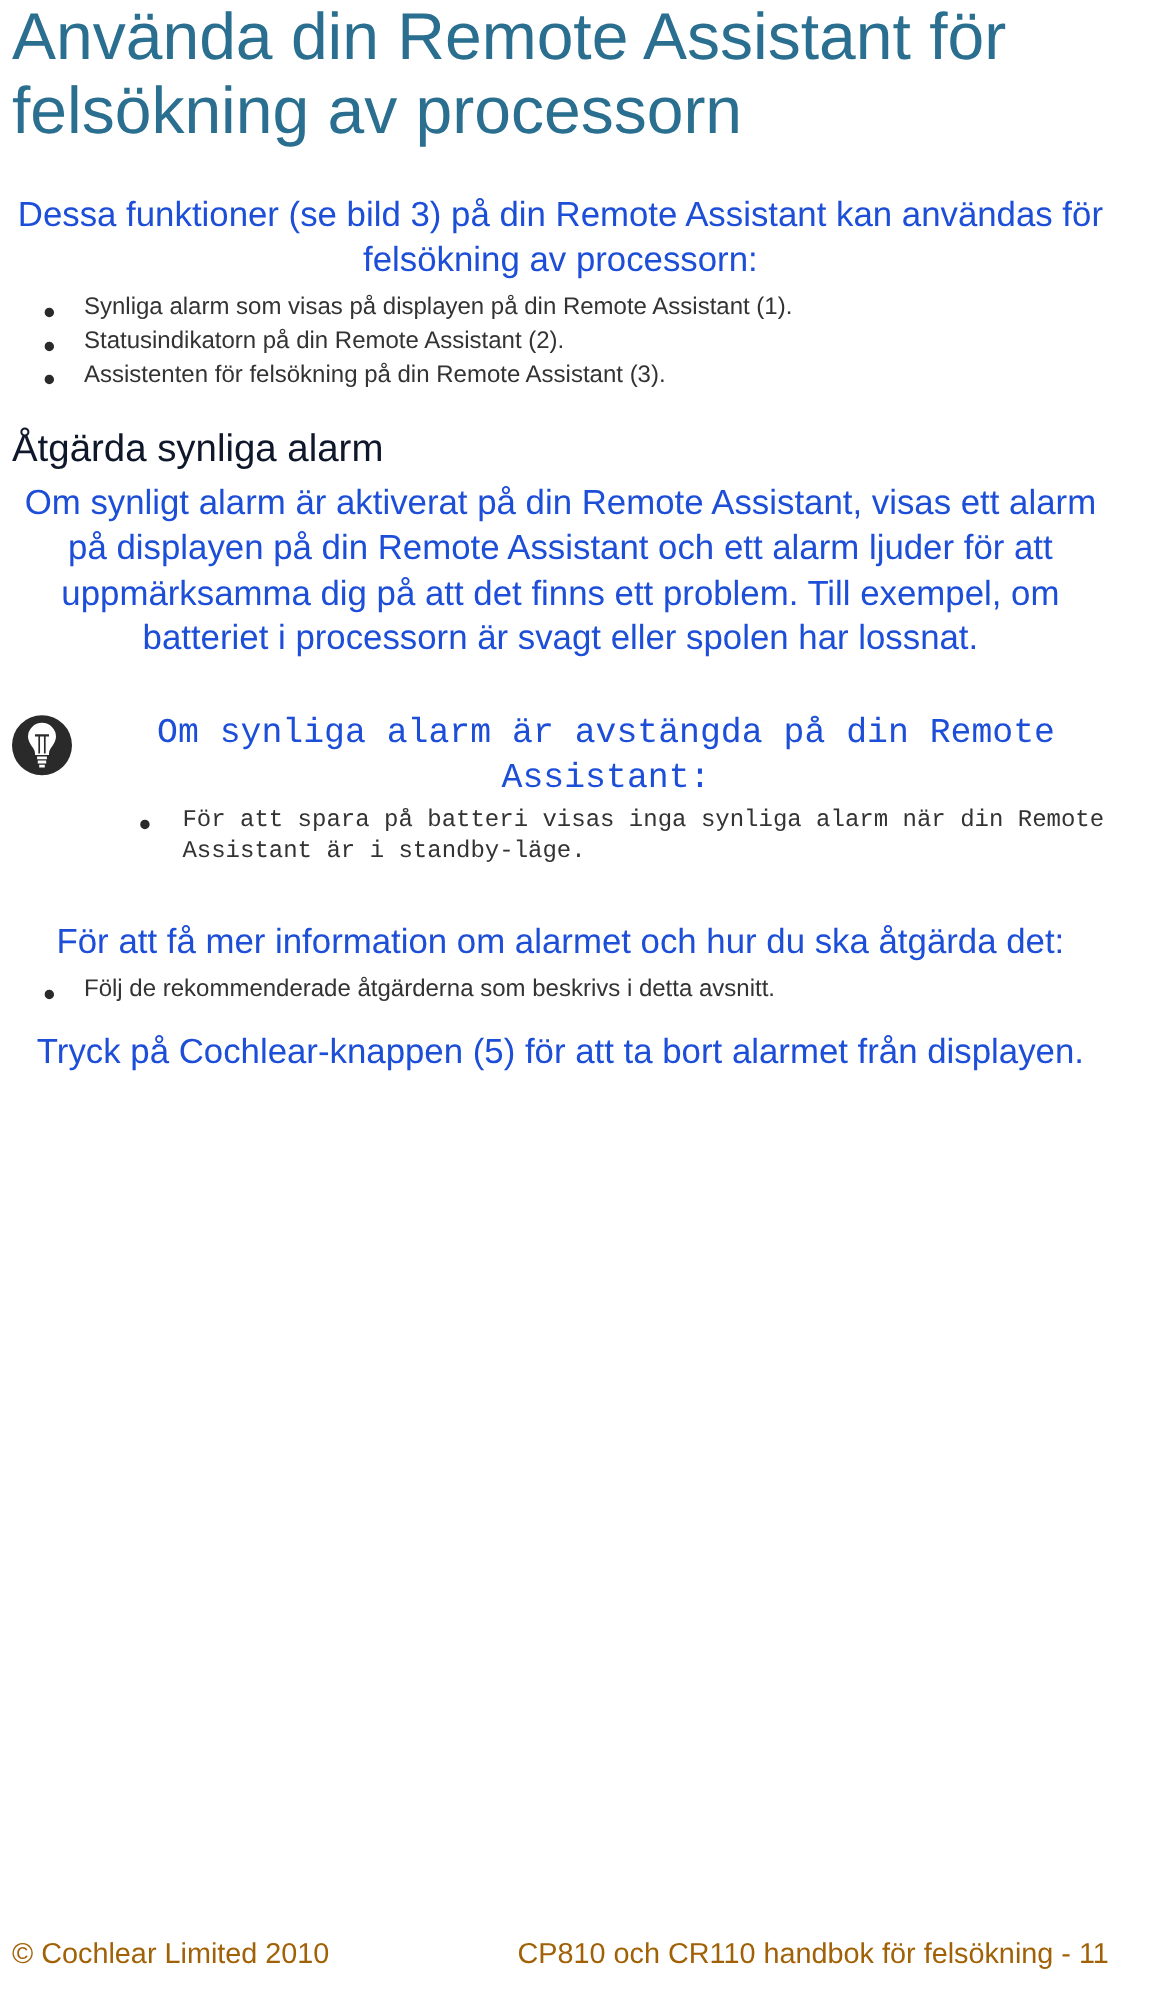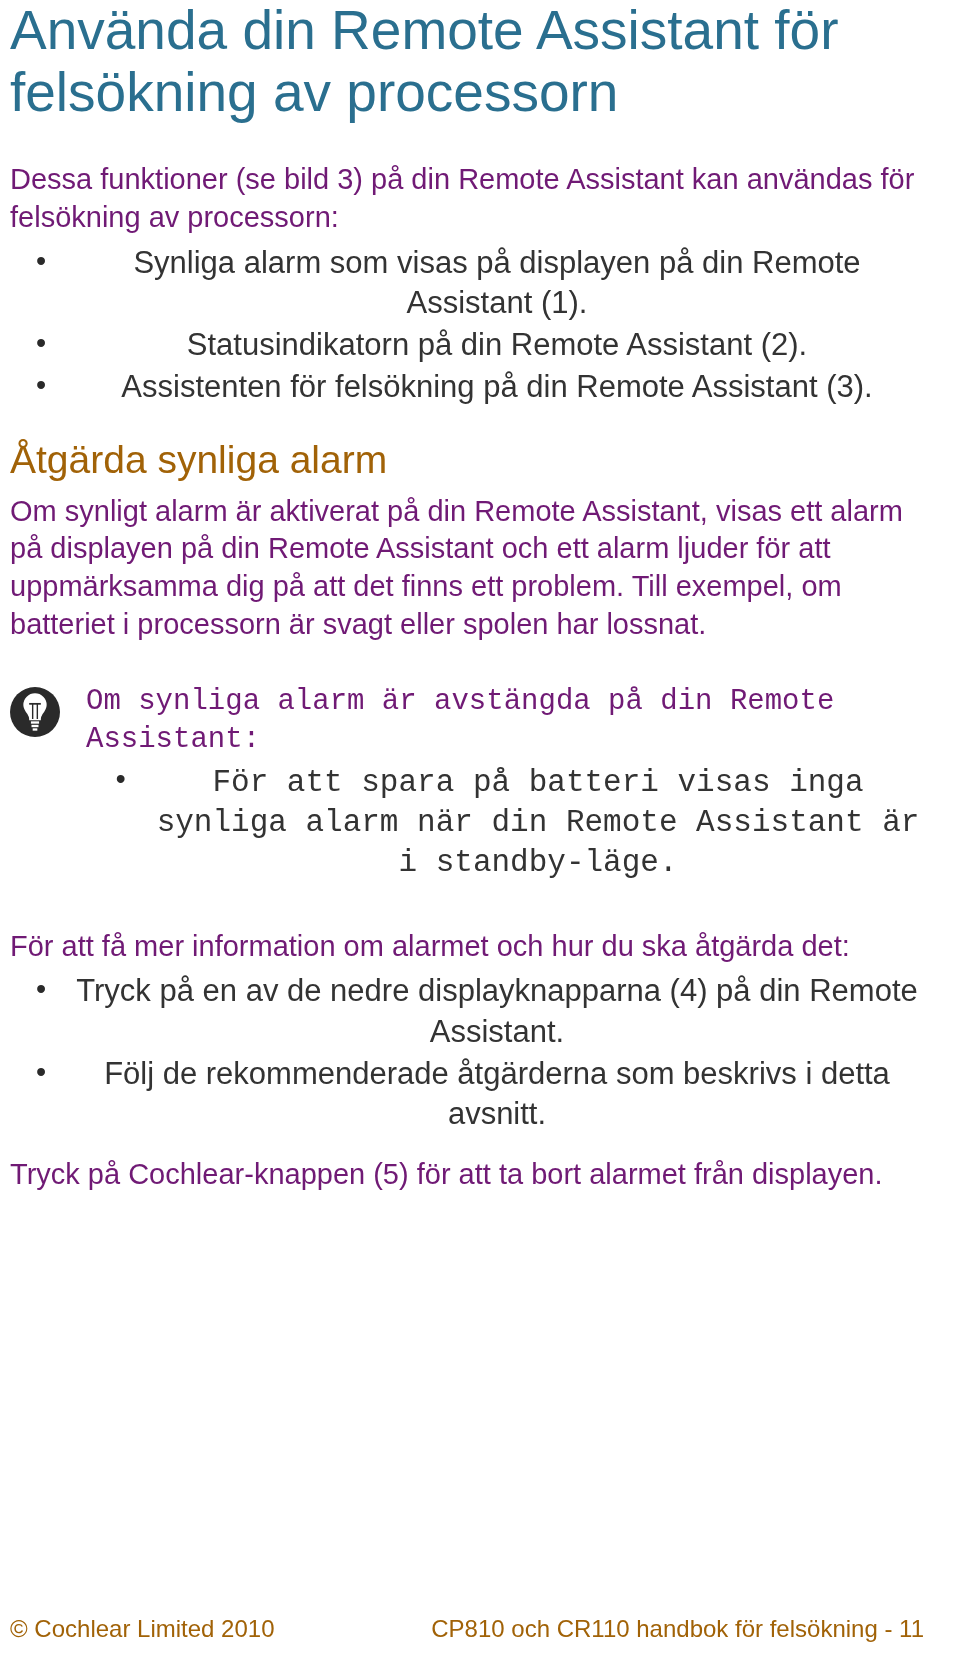--- a/index.html
+++ b/index.html
@@ -20,44 +20,44 @@
   }
   h1.title {
     color: #2a6f8f;
     font-weight: 300;
     font-size: 55px;
     line-height: 1.12;
     margin: 0 0 38px 0;
     padding-top: 0;
   }
   h2.subhead {
-    color: #a16207;
+    color: #0f172a;
     font-weight: 300;
-    font-size: 39px;
+    font-size: 32px;
     line-height: 1.15;
     margin: 30px 0 10px 0;
   }
   p.body {
     font-size: 29px;
     line-height: 1.3;
     margin: 0 0 6px 0;
-    color: #701a75;
+    color: #1d4ed8;
+    text-align: center;
   }
   ul.bullets {
     list-style: none;
     padding: 0 0 0 60px;
     margin: 0 0 22px 0;
   }
   ul.bullets > li {
     position: relative;
-    font-size: 31px;
+    font-size: 20px;
     line-height: 1.3;
     margin: 2px 0;
     color: #333;
-    text-align: center;
   }
   ul.bullets > li::before {
     content: "•";
     position: absolute;
     left: -34px;
     top: 0;
     font-size: 29px;
     color: #2a2a2a;
   }
   .tip-block {
@@ -128,21 +128,20 @@
       <p class="body">Om synliga alarm är avstängda på din Remote Assistant:</p>
       <ul class="bullets">
         <li>För att spara på batteri visas inga synliga alarm när din Remote Assistant är i standby-läge.</li>
       </ul>
     </div>
   </div>
 
   <p class="body">För att få mer information om alarmet och hur du ska åtgärda det:</p>
 
   <ul class="bullets">
-    <li>Tryck på en av de nedre displayknapparna (4) på din Remote Assistant.</li>
     <li>Följ de rekommenderade åtgärderna som beskrivs i detta avsnitt.</li>
   </ul>
 
   <p class="body">Tryck på Cochlear-knappen (5) för att ta bort alarmet från displayen.</p>
 
   <div class="footer">
     <span>© Cochlear Limited 2010</span>
     <span>CP810 och CR110 handbok för felsökning - 11</span>
   </div>
 

